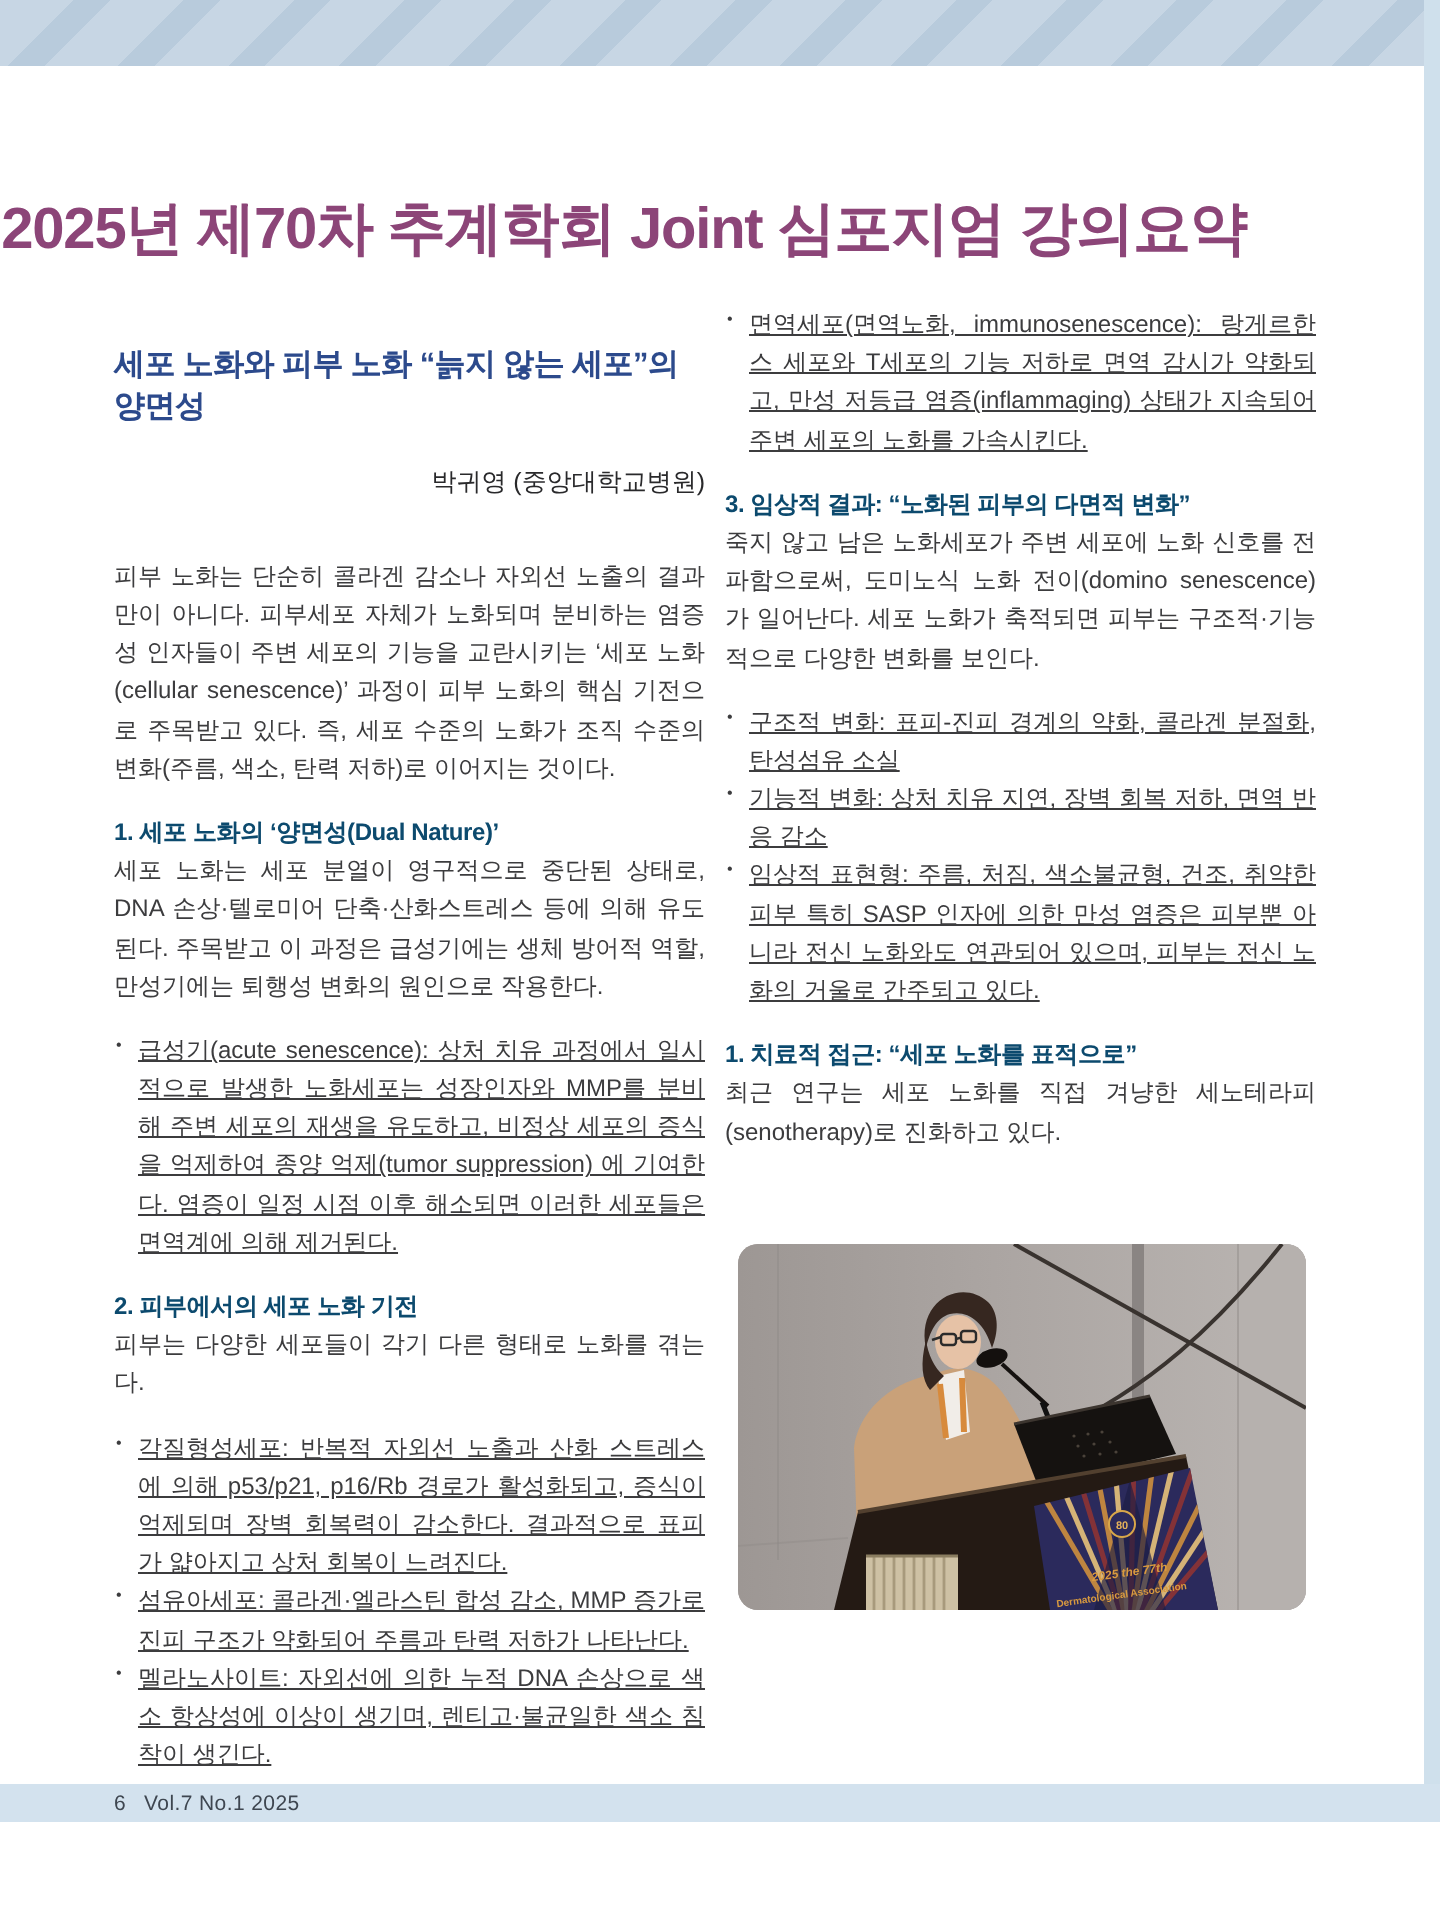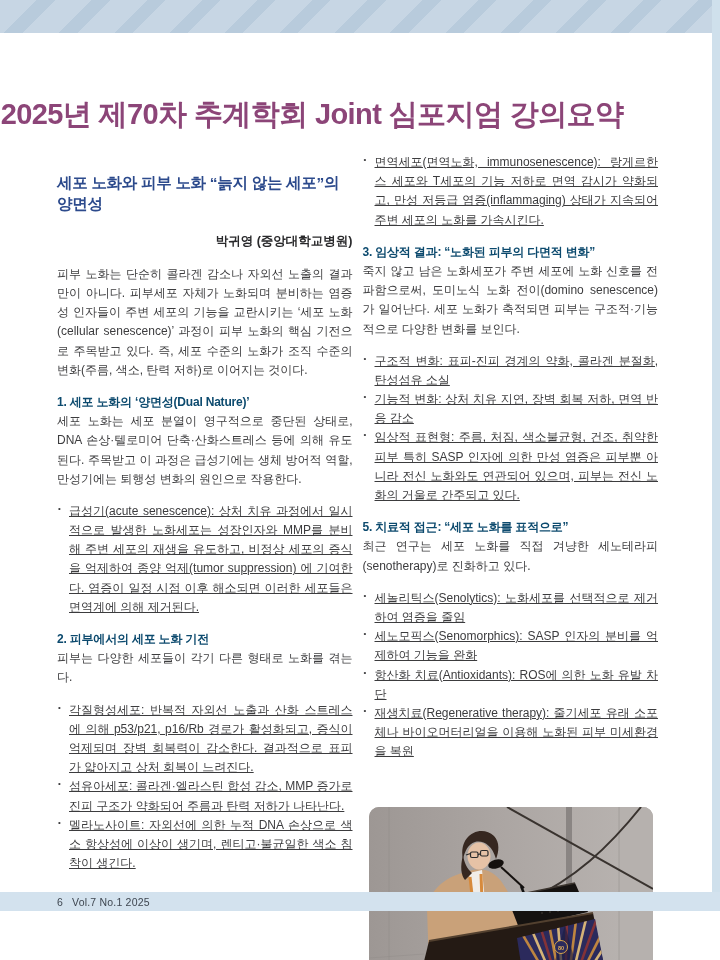--- a/index.html
+++ b/index.html
@@ -8,21 +8,21 @@
   .top-banner{position:absolute;top:0;left:0;width:720px;height:33px;
         background:repeating-linear-gradient(135deg,#c7d6e4 0 26px,#b8cbdc 26px 39px);}
   .right-strip{position:absolute;top:0;right:0;width:8px;height:892px;background:#cfe0ec;}
   .page-title{position:absolute;top:76px;left:0;width:624px;text-align:center;
         font-size:29px;font-weight:800;color:#8c4578;letter-spacing:-0.6px;}
   .columns{position:absolute;top:153px;left:57px;width:601px;display:flex;gap:10px;}
   .col{width:296px;font-size:12px;line-height:1.6;color:#3c3c3e;text-align:justify;}
   .block{margin-bottom:13px;}
   .lecture-title{font-size:15.5px;font-weight:800;color:#2c4a8c;line-height:1.35;
         margin-bottom:16px;text-align:left;letter-spacing:-0.3px;margin-top:20px;}
-  .author{text-align:right;font-weight:700;color:#29292b;margin-bottom:14px;font-size:12.5px;}
+  .author{text-align:right;font-weight:400;color:#29292b;margin-bottom:28px;font-size:12.5px;}
   .sec-heading{font-weight:700;color:#0c4a6e;letter-spacing:-0.2px;}
   .bullet{position:relative;padding-left:12px;text-decoration:underline;}
   .bullet::before{content:"•";position:absolute;left:1px;top:1px;font-size:8px;color:#3c3c3e;}
   .photo-wrap{margin-top:46px;margin-left:6px;width:284px;height:183px;border-radius:10px;
         overflow:hidden;background:#aba5a2;}
   .footer-bar{position:absolute;left:0;top:892px;width:720px;height:19px;background:#d3e2ee;
         display:flex;align-items:center;gap:9px;padding-left:57px;box-sizing:border-box;
         font-size:10.5px;color:#3e4650;letter-spacing:0.2px;}
 </style>
 </head>
@@ -73,30 +73,24 @@
         <div>죽지 않고 남은 노화세포가 주변 세포에 노화 신호를 전파함으로써, 도미노식 노화 전이(domino senescence) 가 일어난다. 세포 노화가 축적되면 피부는 구조적·기능적으로 다양한 변화를 보인다.</div>
       </div>
 
       <div class="block">
         <div class="bullet">구조적 변화: 표피-진피 경계의 약화, 콜라겐 분절화, 탄성섬유 소실</div>
         <div class="bullet">기능적 변화: 상처 치유 지연, 장벽 회복 저하, 면역 반응 감소</div>
         <div class="bullet">임상적 표현형: 주름, 처짐, 색소불균형, 건조, 취약한 피부 특히 SASP 인자에 의한 만성 염증은 피부뿐 아니라 전신 노화와도 연관되어 있으며, 피부는 전신 노화의 거울로 간주되고 있다.</div>
       </div>
 
       <div class="block">
-        <div class="sec-heading">5. 치료적 접근: “세포 노화를 표적으로”</div>
+        <div class="sec-heading">1. 치료적 접근: “세포 노화를 표적으로”</div>
         <div>최근 연구는 세포 노화를 직접 겨냥한 세노테라피(senotherapy)로 진화하고 있다.</div>
       </div>
 
-      <div class="block">
-        <div class="bullet">세놀리틱스(Senolytics): 노화세포를 선택적으로 제거하여 염증을 줄임</div>
-        <div class="bullet">세노모픽스(Senomorphics): SASP 인자의 분비를 억제하여 기능을 완화</div>
-        <div class="bullet">항산화 치료(Antioxidants): ROS에 의한 노화 유발 차단</div>
-        <div class="bullet">재생치료(Regenerative therapy): 줄기세포 유래 소포체나 바이오머터리얼을 이용해 노화된 피부 미세환경을 복원</div>
-      </div>
 
       <div class="photo-wrap">
         <svg width="284" height="183" viewBox="0 0 284 183" xmlns="http://www.w3.org/2000/svg">
           <defs>
             <linearGradient id="wallg" x1="0" y1="0" x2="1" y2="0">
               <stop offset="0" stop-color="#9d9794"></stop>
               <stop offset="0.45" stop-color="#aba5a2"></stop>
               <stop offset="1" stop-color="#bab5b2"></stop>
             </linearGradient>
             <clipPath id="bannerclip">

